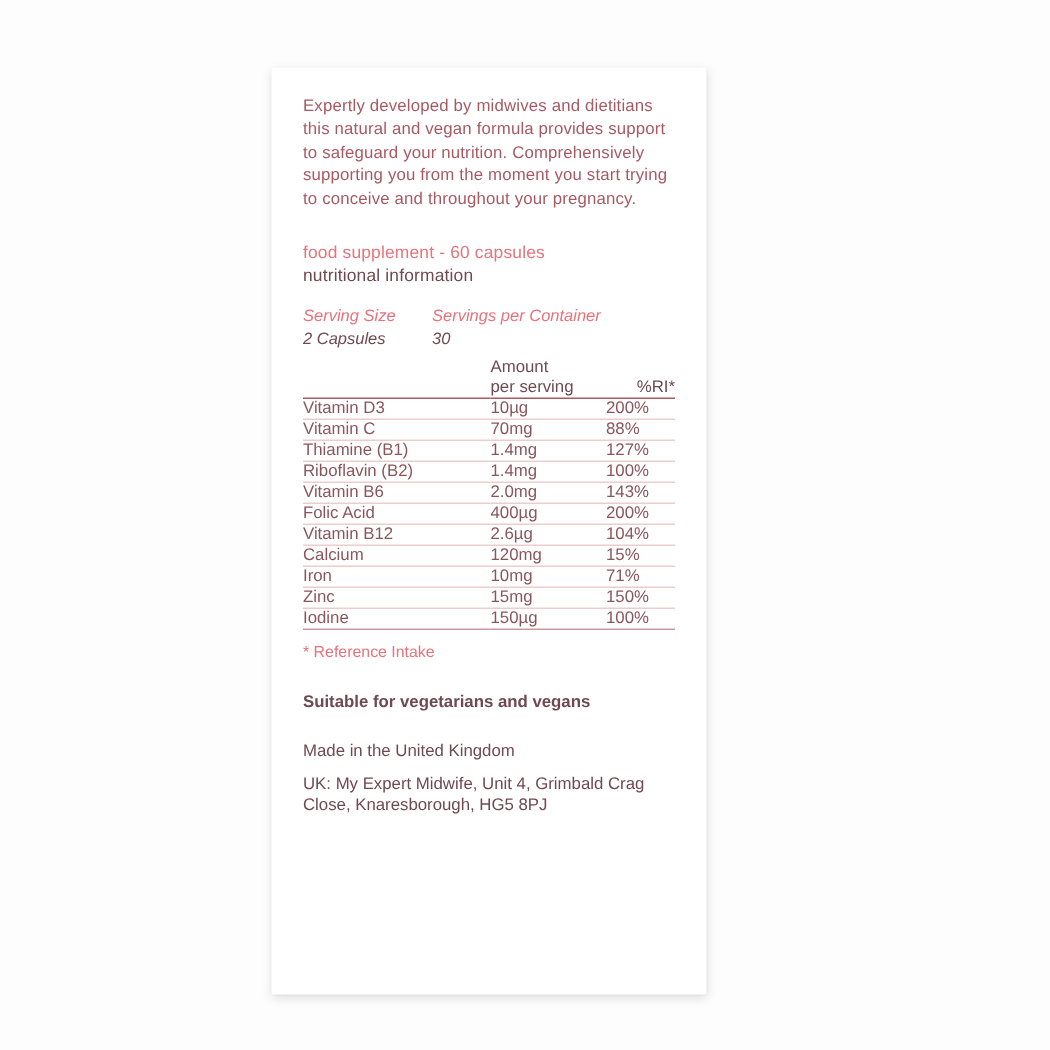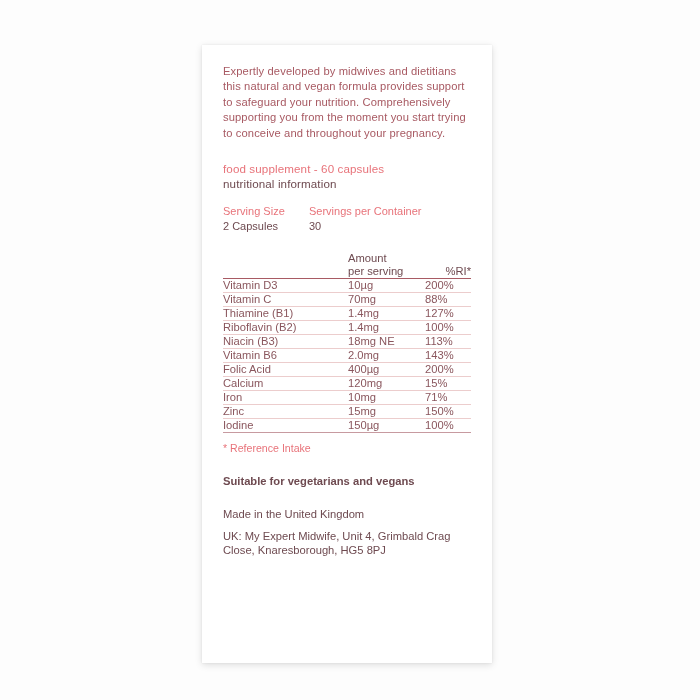--- a/index.html
+++ b/index.html
@@ -13,21 +13,21 @@
     font-family: "Liberation Sans", sans-serif;
     overflow: hidden;
   }
   .stage {
     position: relative;
     width: 700px;
     height: 700px;
   }
   .panel {
     position: absolute;
-    left: 202px;
+    left: 181px;
     top: 45px;
     width: 290px;
     height: 618px;
     background: #ffffff;
     box-shadow: 0 2px 7px rgba(0,0,0,0.13), 0 0 2px rgba(0,0,0,0.07);
     box-sizing: border-box;
     padding: 19px 21px 0 21px;
   }
   .intro {
     color: #a85a63;
@@ -45,40 +45,41 @@
   .heading-dark {
     color: #6e4a50;
     font-size: 11.6px;
     line-height: 15px;
     letter-spacing: 0.01em;
     margin-bottom: 13px;
   }
   .serving-block {
     display: flex;
     margin-bottom: 4px;
+    font-style: italic;
   }
   .serving-col {
     margin-right: 0;
   }
   .serving-col.c1 { width: 86px; }
   .serving-label {
     color: #e8737a;
     font-size: 11px;
     line-height: 14.5px;
   }
   .serving-value {
     color: #6e4a50;
     font-size: 11px;
     line-height: 14.5px;
   }
 
   table.nutri {
     width: 100%;
     border-collapse: collapse;
-    margin-top: 19px;
+    margin-top: 6px;
   }
   table.nutri td, table.nutri th {
     padding: 0;
     font-weight: normal;
   }
   .col-name  { width: 125px; }
   .col-amt   { width: 77px; }
   .col-ri    { width: 46px; }
 
   .hdr-cell {
@@ -189,33 +190,33 @@
           <td>Thiamine (B1)</td>
           <td>1.4mg</td>
           <td class="ri">127%</td>
         </tr>
         <tr class="row">
           <td>Riboflavin (B2)</td>
           <td>1.4mg</td>
           <td class="ri">100%</td>
         </tr>
         <tr class="row">
-          <td>Niacin (B3)</td>
-          <td>18mg NE</td>
-          <td class="ri">113%</td>
-        </tr>
-        <tr class="row">
           <td>Vitamin B6</td>
           <td>2.0mg</td>
           <td class="ri">143%</td>
         </tr>
         <tr class="row">
           <td>Folic Acid</td>
           <td>400µg</td>
           <td class="ri">200%</td>
+        </tr>
+        <tr class="row">
+          <td>Vitamin B12</td>
+          <td>2.6µg</td>
+          <td class="ri">104%</td>
         </tr>
         <tr class="row">
           <td>Calcium</td>
           <td>120mg</td>
           <td class="ri">15%</td>
         </tr>
         <tr class="row">
           <td>Iron</td>
           <td>10mg</td>
           <td class="ri">71%</td>

